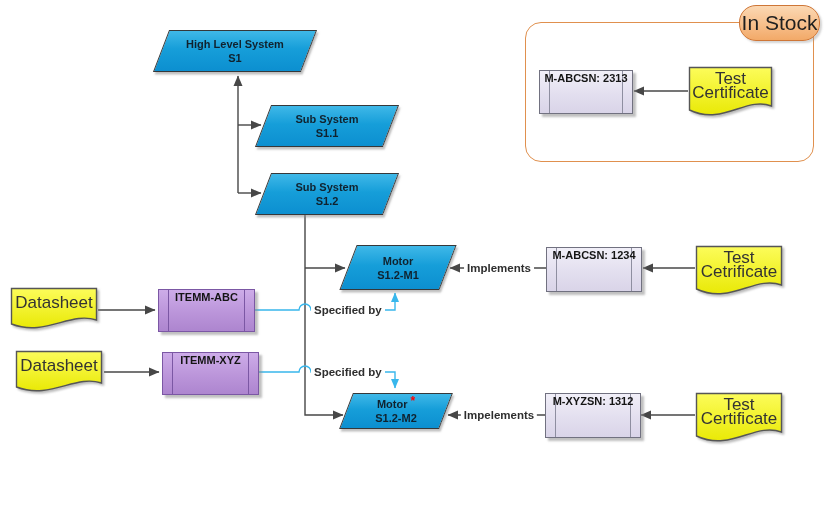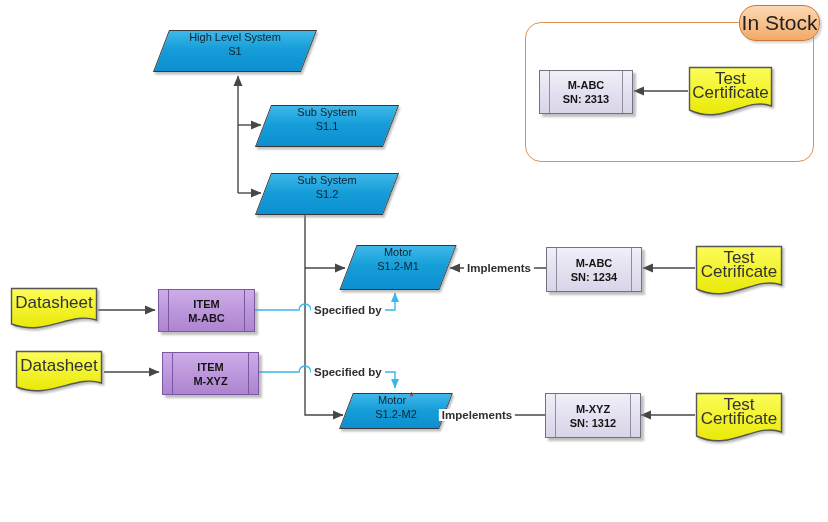--- a/index.html
+++ b/index.html
@@ -13,29 +13,29 @@
   .para{position:absolute;z-index:3;}
   .para .bg{
     position:absolute;inset:0;
     background:linear-gradient(180deg,#3fb8e8 0%,#169ed9 45%,#0c8fd0 100%);
     border:1.4px solid #35383a;
     transform:skewX(-21deg);
     box-shadow:2.5px 2.5px 2px rgba(140,140,140,0.55);
   }
   .para .txt{
     position:relative;z-index:1;height:100%;
-    display:flex;flex-direction:column;
-    text-align:center;font-weight:normal;font-size:11px;line-height:14px;color:#10222e;
+    display:flex;flex-direction:column;justify-content:center;
+    text-align:center;font-weight:bold;font-size:11px;line-height:14px;color:#10222e;
   }
 
   
   .proc{position:absolute;z-index:3;box-shadow:2.5px 2.5px 2px rgba(140,140,140,0.55);}
   .proc .txt{
     position:relative;z-index:1;height:100%;
-    display:flex;flex-direction:column;justify-content:center;
+    display:flex;flex-direction:row;justify-content:center;
     text-align:center;font-weight:bold;font-size:11px;line-height:14px;color:#141414;
   }
   .proc .vl{position:absolute;top:0;bottom:0;width:1.3px;}
   .proc .vl.l{left:9px;} .proc .vl.r{right:9px;}
   .proc.purple{background:linear-gradient(180deg,#cdace8,#b causing:0;)} 
   .proc.purple{background:linear-gradient(180deg,#cdace8 0%,#bb95da 55%,#ad85cf 100%);border:1.3px solid #7b57a4;}
   .proc.purple .vl{background:#7b57a4;}
   .proc.lav{background:linear-gradient(180deg,#f1eff8 0%,#e3dfef 55%,#d9d4e8 100%);border:1.3px solid #717180;}
   .proc.lav .vl{background:#8e8ea0;}
 
@@ -243,18 +243,18 @@
       <div>Test</div>
         <div>Certificate</div>
     </div>
   </div>
 
   <div class="stock-tag">
     <span>In Stock</span>
   </div>
 
   <div class="edge-label centered" style="left:499px;top:268px;">Implements</div>
-  <div class="edge-label centered" style="left:477px;top:415px;">Impelements</div>
+  <div class="edge-label centered" style="left:499px;top:415px;">Impelements</div>
   <div class="edge-label lefted" style="left:311px;top:310px;">Specified by</div>
   <div class="edge-label lefted" style="left:311px;top:372px;">Specified by</div>
 
 
 </div>
 
 </body></html>

